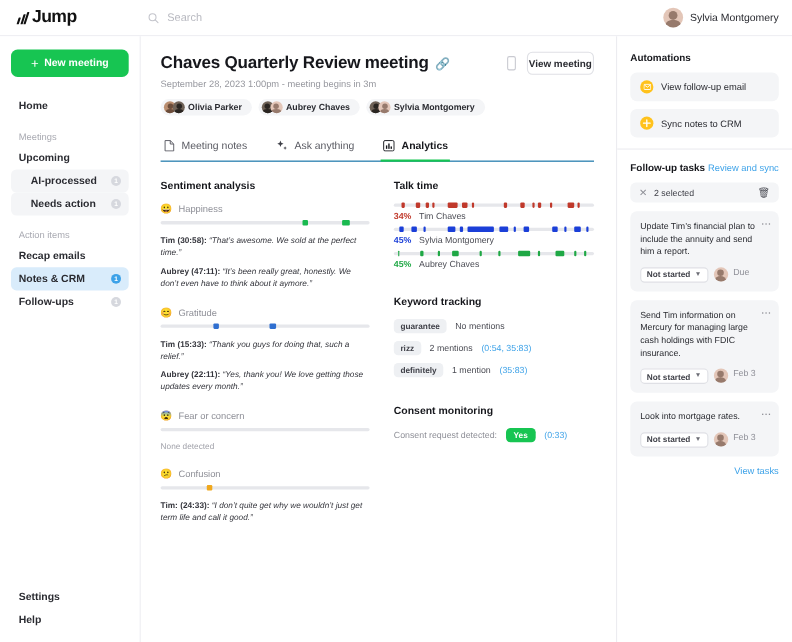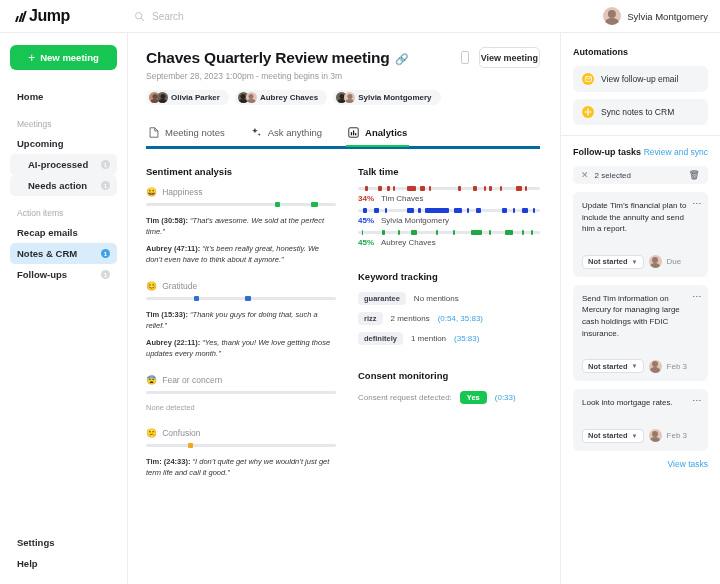--- a/index.html
+++ b/index.html
@@ -125,21 +125,21 @@
   .subtitle { font-size: 8.5px; color: #97989f; margin-top: 3px; }
 
   .people { display: flex; gap: 6px; margin-top: 9px; }
   .person {
     display: flex; align-items: center; gap: 3px; background: #f4f5f7;
     border-radius: 20px; padding: 2px 9px 2px 3px; font-size: 8px; font-weight: bold; color: #2a2b31;
   }
   .person .avs { display: flex; }
   .person .avs .avatar + .avatar { margin-left: -3px; }
 
-  .tabs { display: flex; gap: 22px; margin-top: 17px; border-bottom: 3px solid #0369a1; }
+  .tabs { display: flex; gap: 22px; margin-top: 17px; border-bottom: 1px solid #0369a1; }
   .tab {
     display: flex; align-items: center; gap: 6px; padding: 5px 2px 7px 2px;
     font-size: 9.5px; color: #5a5b63; cursor: pointer; border-bottom: 2px solid transparent;
     margin-bottom: -1px;
   }
   .tab.active { color: #16171c; font-weight: bold; border-bottom-color: #17c552; }
   .tab .ic { width: 11px; height: 11px; display: flex; align-items: center; justify-content: center; }
 
   .cols { display: flex; gap: 22px; margin-top: 17px; }
   .col-l { width: 190px; flex: 0 0 190px; }
@@ -214,21 +214,21 @@
   .task {
     background: #f4f5f7; border-radius: 6px; padding: 8px 9px 8px 9px; margin-bottom: 8px;
     position: relative;
   }
   .task-text { font-size: 8px; line-height: 1.45; color: #2a2b31; padding-right: 12px; }
   .task-kebab {
     position: absolute; top: 7px; right: 7px; color: #6c6d75;
     font-size: 9px; line-height: 1; letter-spacing: 0; cursor: pointer;
     writing-mode: vertical-rl;
   }
-  .task-foot { display: flex; align-items: center; gap: 5px; margin-top: 20px; }
+  .task-foot { display: flex; align-items: flex-start; gap: 5px; margin-top: 8px; }
   .status-sel {
     display: flex; align-items: center; gap: 4px; background: #fff;
     border: 1px solid #dfe0e5; border-radius: 4px; height: 14px; padding: 0 5px;
     font-size: 7.5px; font-weight: bold; color: #3e3f47; cursor: pointer;
   }
   .status-sel .cv { font-size: 6px; color: #6c6d75; }
   .task-date { font-size: 8px; color: #8e8f97; }
   .viewtasks { text-align: right; font-size: 8.5px; color: #3da2e8; cursor: pointer; margin-top: 2px; }
 
   svg { display: block; }

